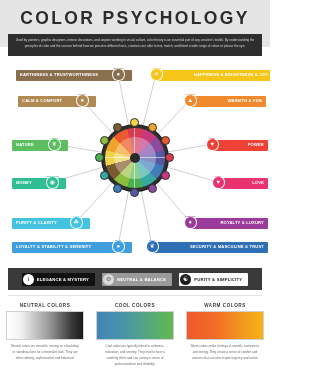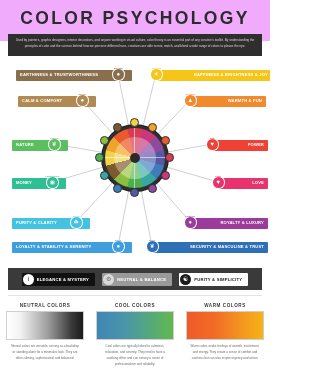--- a/index.html
+++ b/index.html
@@ -5,21 +5,21 @@
   html,body{margin:0;padding:0;}
   body{
     width:270px;height:380px;overflow:hidden;
     background:#ffffff;
     font-family:"Liberation Sans",sans-serif;
     -webkit-font-smoothing:antialiased;
   }
   .page{position:relative;width:270px;height:380px;background:#fff;}
 
   
-  .header{position:absolute;left:0;top:0;width:270px;height:41px;background:#f0abfc;}
+  .header{position:absolute;left:0;top:0;width:270px;height:47px;background:#e5e5e5;}
   .title{
     position:absolute;left:0;top:7px;width:270px;text-align:center;
     font-family:"Liberation Sans Narrow","Liberation Sans",sans-serif;
     font-weight:bold;font-size:19px;letter-spacing:2.6px;color:#2b2b2b;
     transform:scaleX(.92);transform-origin:center;white-space:nowrap;
   }
   .intro{
     position:absolute;left:8px;top:34px;width:254px;height:22px;
     background:#2e2e2e;color:#d8d8d8;
     font-size:3.15px;line-height:1.95;text-align:center;

